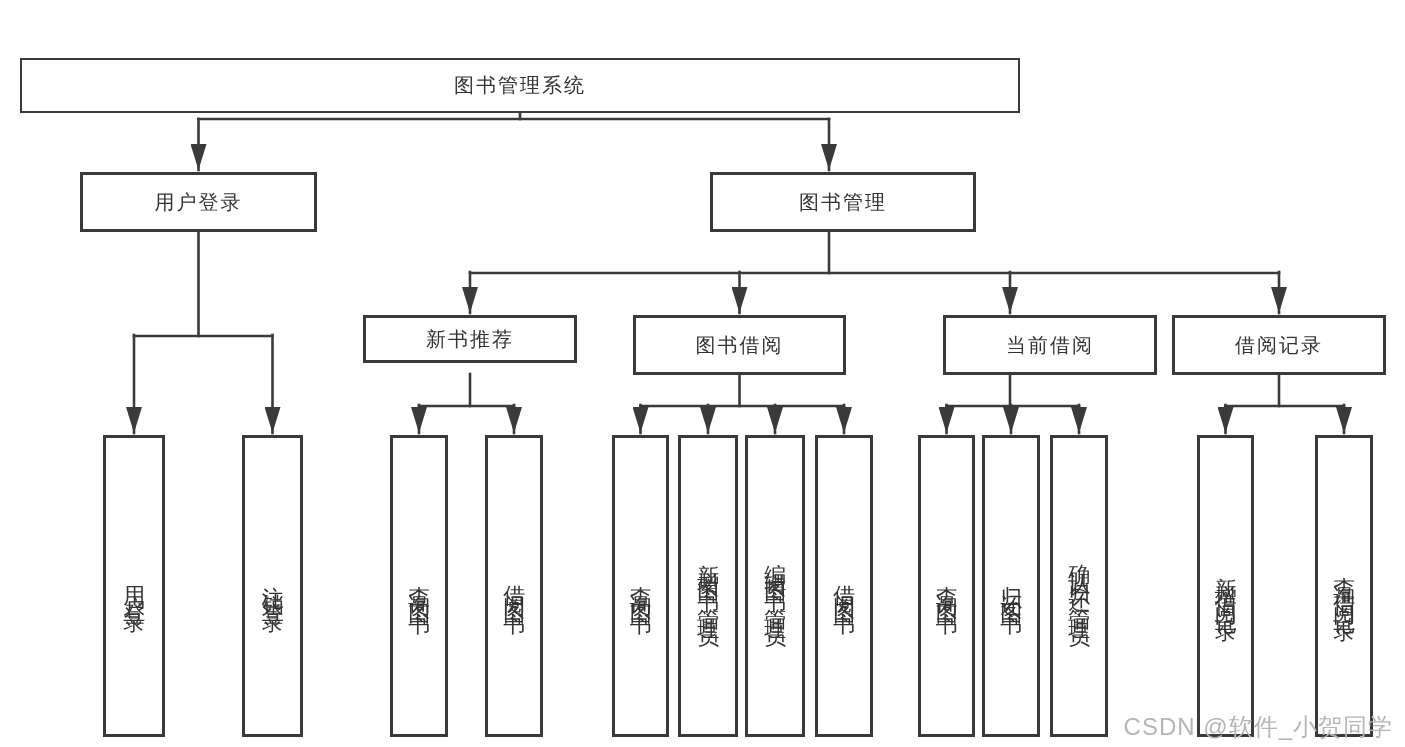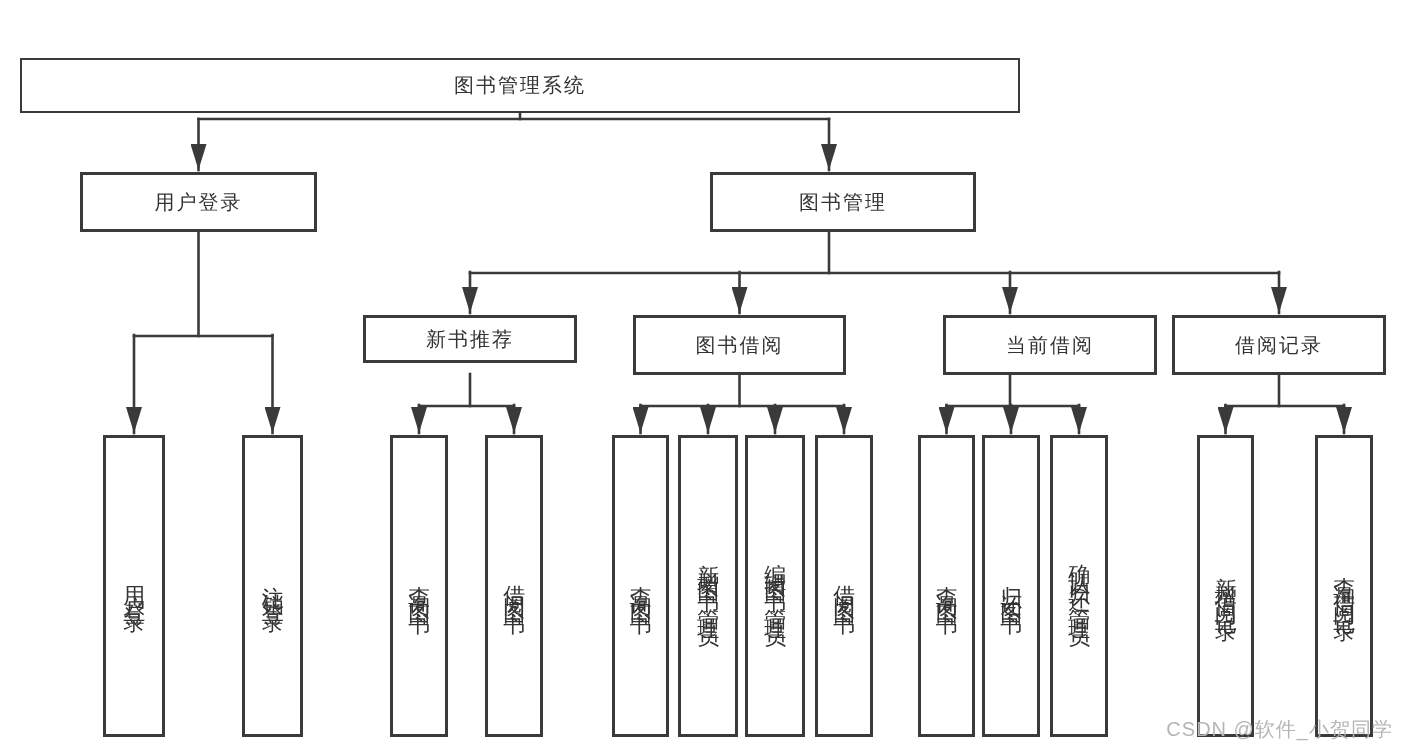--- a/index.html
+++ b/index.html
@@ -45,21 +45,21 @@
     text-orientation: mixed;
     font-size: 22px;
     letter-spacing: 9px;
     line-height: 1.2;
     white-space: nowrap;
   }
   .watermark {
     position: absolute;
     right: 12px;
     bottom: 4px;
-    font-size: 20px;
+    font-size: 24px;
     letter-spacing: 1px;
     color: var(--watermark, #b5b5b5);
     white-space: nowrap;
   }
 </style>
 </head>
 <body>
 
 <div class="canvas">
 

